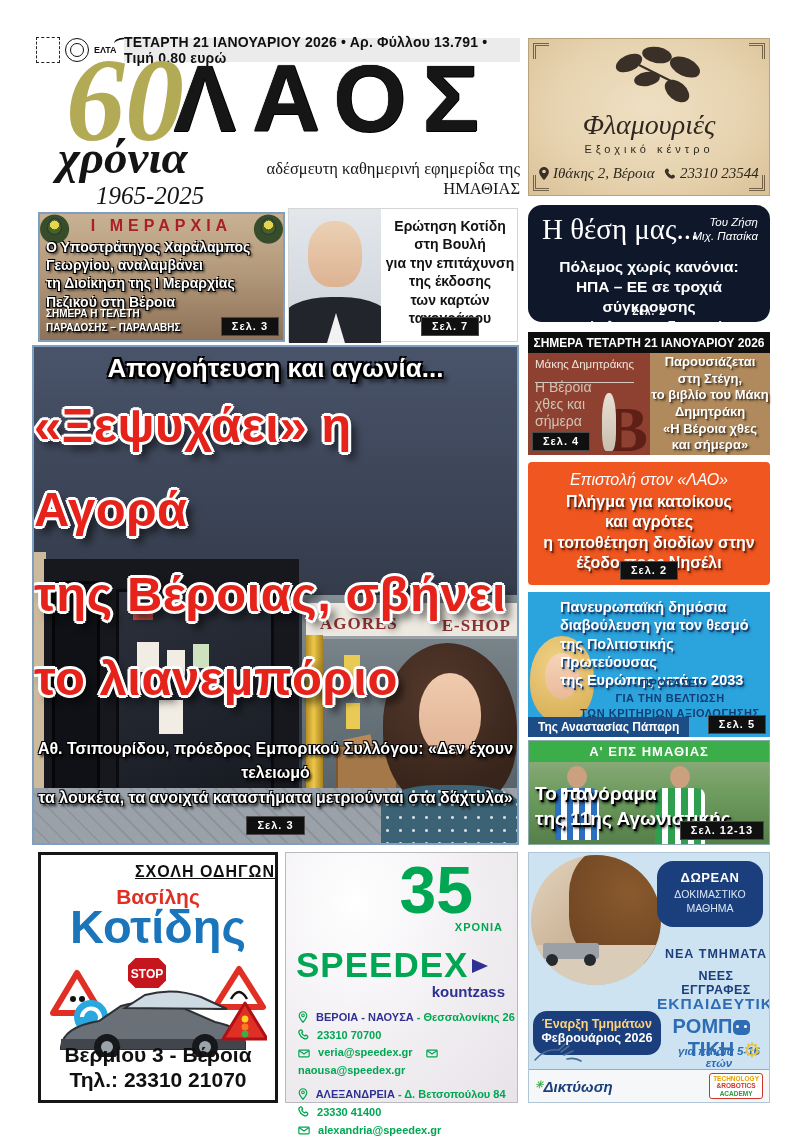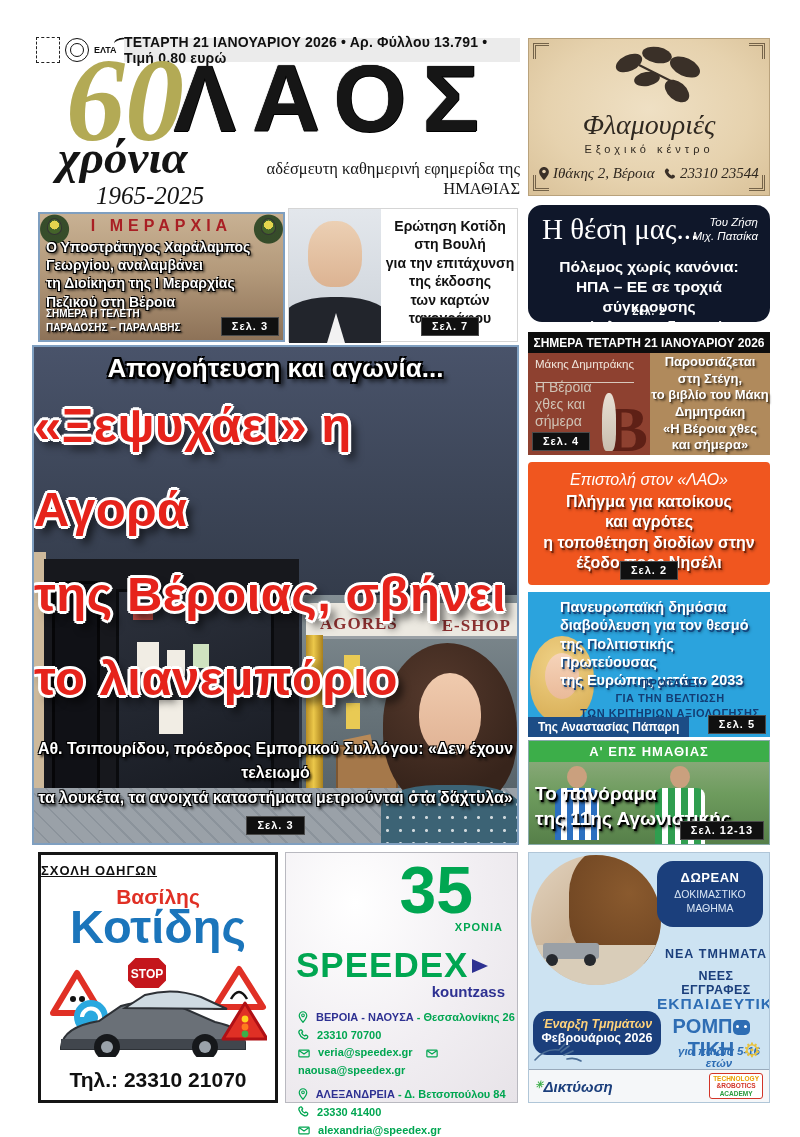--- a/index.html
+++ b/index.html
@@ -177,21 +177,21 @@
   .p-shirt1 { width:44px; height:52px; border-radius:8px 8px 0 0;
               background:repeating-linear-gradient(90deg,#2b6fc0 0 6px,#fff 6px 12px); }
   .p-shirt2 { width:50px; height:56px; border-radius:8px 8px 0 0;
               background:repeating-linear-gradient(90deg,#2f9e4f 0 7px,#fff 7px 13px); }
   .sports-text { position:absolute; left:6px; bottom:12px; font-weight:bold; font-size:19px; line-height:1.35; color:#fff;
                  text-shadow:1.5px 1.5px 0 #000, 2px 3px 3px #000; }
   .sports-page { position:absolute; right:5px; bottom:4px; }
 
   
   .driving { left:38px; top:852px; width:240px; height:251px; background:#fff; border:3px solid #161616; }
-  .drv-kicker { position:absolute; left:0; top:8px; width:100%; text-align:left; font-weight:900; font-size:13px;
+  .drv-kicker { position:absolute; left:0; top:8px; width:100%; text-align:right; font-weight:900; font-size:16px;
                 text-decoration:underline; color:#101010; letter-spacing:1px; }
   .drv-first { position:absolute; left:0; top:30px; width:100%; text-align:center; font-weight:900; font-size:21px; color:#e03025; }
   .drv-last { position:absolute; left:0; top:44px; width:100%; text-align:center; font-weight:900; font-size:47px; color:#1b75bb; }
   .drv-car { position:absolute; left:8px; top:100px; width:218px; height:102px; }
   .drv-addr { position:absolute; left:0; bottom:33px; width:100%; text-align:center; font-weight:900; font-size:21px; color:#101010; }
   .drv-phone { position:absolute; left:0; bottom:8px; width:100%; text-align:center; font-weight:900; font-size:21px; color:#101010; }
 
   .speedex { left:285px; top:852px; width:233px; height:251px; border:1px solid #b9b9c0;
              background:radial-gradient(ellipse at 30% 20%, #ffffff 0%, #f1eef2 55%, #e7e3e8 100%); }
   .sp-35 { position:absolute; right:44px; top:4px; font-weight:900; font-size:66px; color:#00a651; line-height:1; }
@@ -224,21 +224,21 @@
               color:#1b3f7c; letter-spacing:0.5px; }
   .rb-title-top { position:absolute; left:128px; top:142px; width:114px; text-align:center; font-weight:bold; font-size:15.5px;
                   color:#2e6db4; letter-spacing:1px; }
   .rb-title-main { position:absolute; left:122px; top:162px; width:120px; text-align:center; font-weight:900; font-size:20px;
                    color:#2e6db4; }
   .robot-face { display:inline-block; width:17px; height:15px; border-radius:5px; background:#2e6db4; vertical-align:-2px;
                 position:relative; }
   .robot-face:before { content:""; position:absolute; left:3px; top:5px; width:3px; height:3px; border-radius:50%; background:#fff; box-shadow:8px 0 0 #fff; }
   .rb-start { position:absolute; left:4px; top:158px; width:128px; height:44px; background:#1b3f7c; border-radius:14px;
               text-align:center; padding-top:6px; }
-  .rb-start .l1 { color:#ffd27a; font-weight:bold; font-style:italic; font-size:12.5px; }
+  .rb-start .l1 { color:#ffd27a; font-weight:bold; font-size:12.5px; }
   .rb-start .l2 { color:#fff; font-weight:bold; font-size:12.5px; }
   .rb-ages { position:absolute; left:140px; top:192px; width:100px; text-align:center; font-weight:bold; font-style:italic;
              font-size:11.5px; color:#2e6db4; }
   .rb-hand { position:absolute; left:4px; bottom:36px; color:#4a6d96; }
   .rb-gear { position:absolute; right:8px; bottom:40px; font-size:20px; color:#e7c23f; }
   .rb-strip { position:absolute; left:0; bottom:0; width:100%; height:33px; background:#f5f7f9; border-top:1px solid #9ab;
               display:flex; align-items:center; justify-content:space-between; padding:0 6px; }
   .rb-brand { font-style:italic; font-weight:900; font-size:15px; color:#1b3f7c; }
   .rb-brand .spark { color:#3cae49; font-size:10px; vertical-align:4px; }
   .rb-academy { border:1.5px solid #d23428; border-radius:3px; padding:1px 3px; text-align:center; line-height:1.15;
@@ -457,20 +457,21 @@
       <rect x="12" y="84" width="184" height="10" fill="#41464d"></rect>
       <circle cx="58" cy="92" r="13" fill="#16181b"></circle>
         <circle cx="58" cy="92" r="6" fill="#9aa2aa"></circle>
       <circle cx="156" cy="92" r="13" fill="#16181b"></circle>
         <circle cx="156" cy="92" r="6" fill="#9aa2aa"></circle>
       <polygon points="196,48 218,84 174,84" fill="#e03025" stroke="#b01015" stroke-width="3" stroke-linejoin="round"></polygon>
       <circle cx="196" cy="64" r="3.4" fill="#ffd21e"></circle>
         <circle cx="196" cy="72" r="3.4" fill="#ff7a1e"></circle>
         <circle cx="196" cy="79" r="3.4" fill="#3cae49"></circle>
     </svg>
+    <div class="drv-addr">Βερμίου 3 - Βέροια</div>
     <div class="drv-phone">Τηλ.: 23310 21070</div>
   </div>
 
   <div class="abs speedex">
     <div class="sp-35">35</div>
     <div class="sp-years">ΧΡΟΝΙΑ</div>
     <div class="sp-brand">SPEEDEX</div>
     <div class="sp-arrow"></div>
     <div class="sp-fran">kountzass</div>
     <div class="sp-rows">

